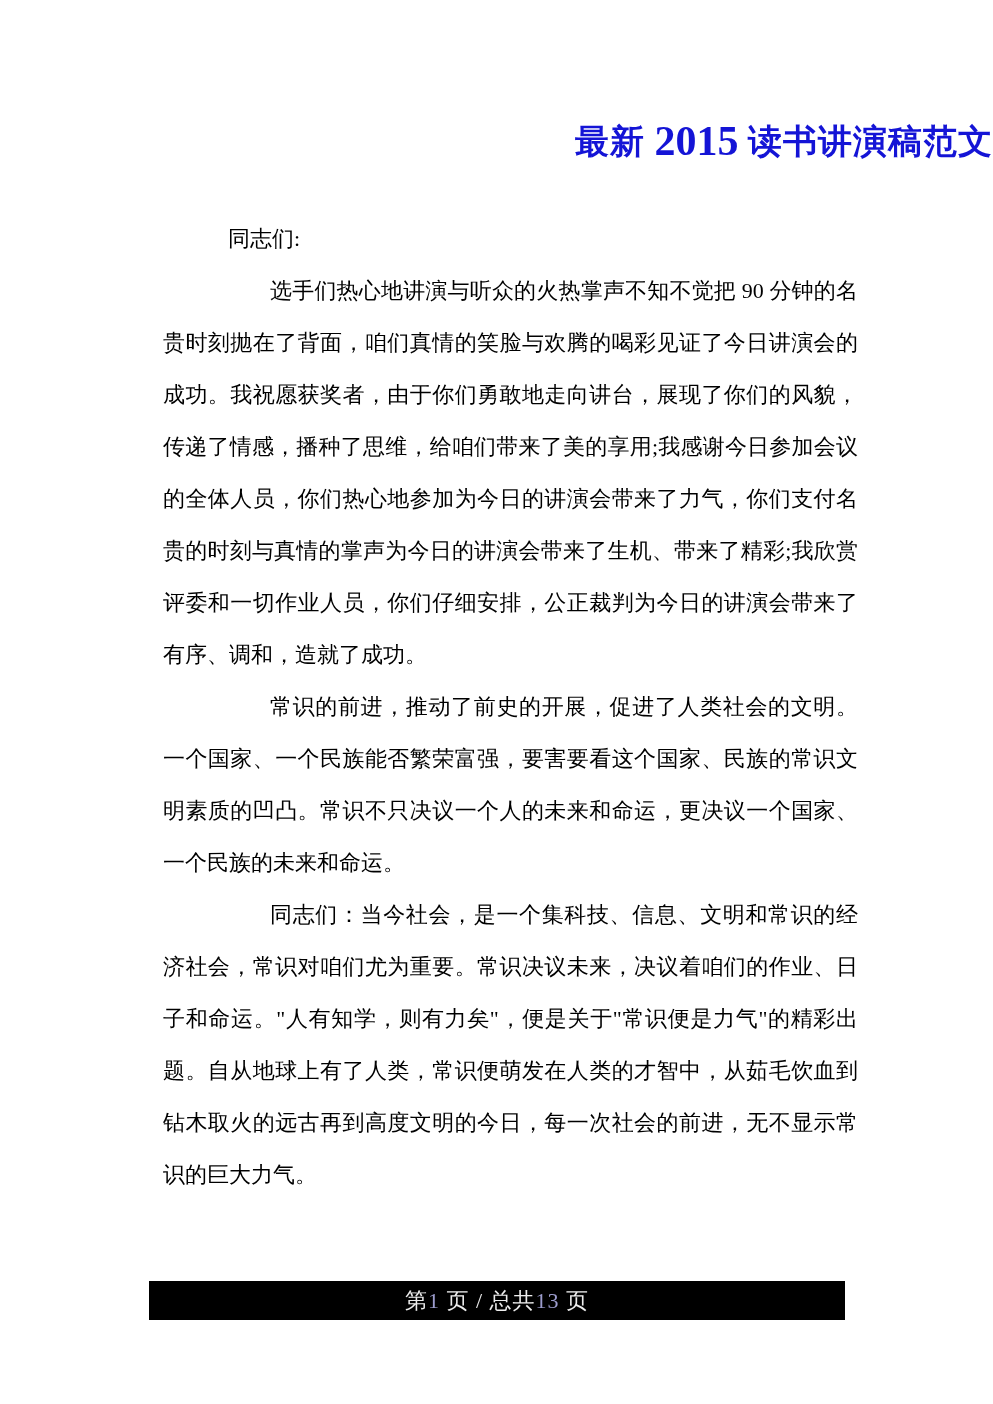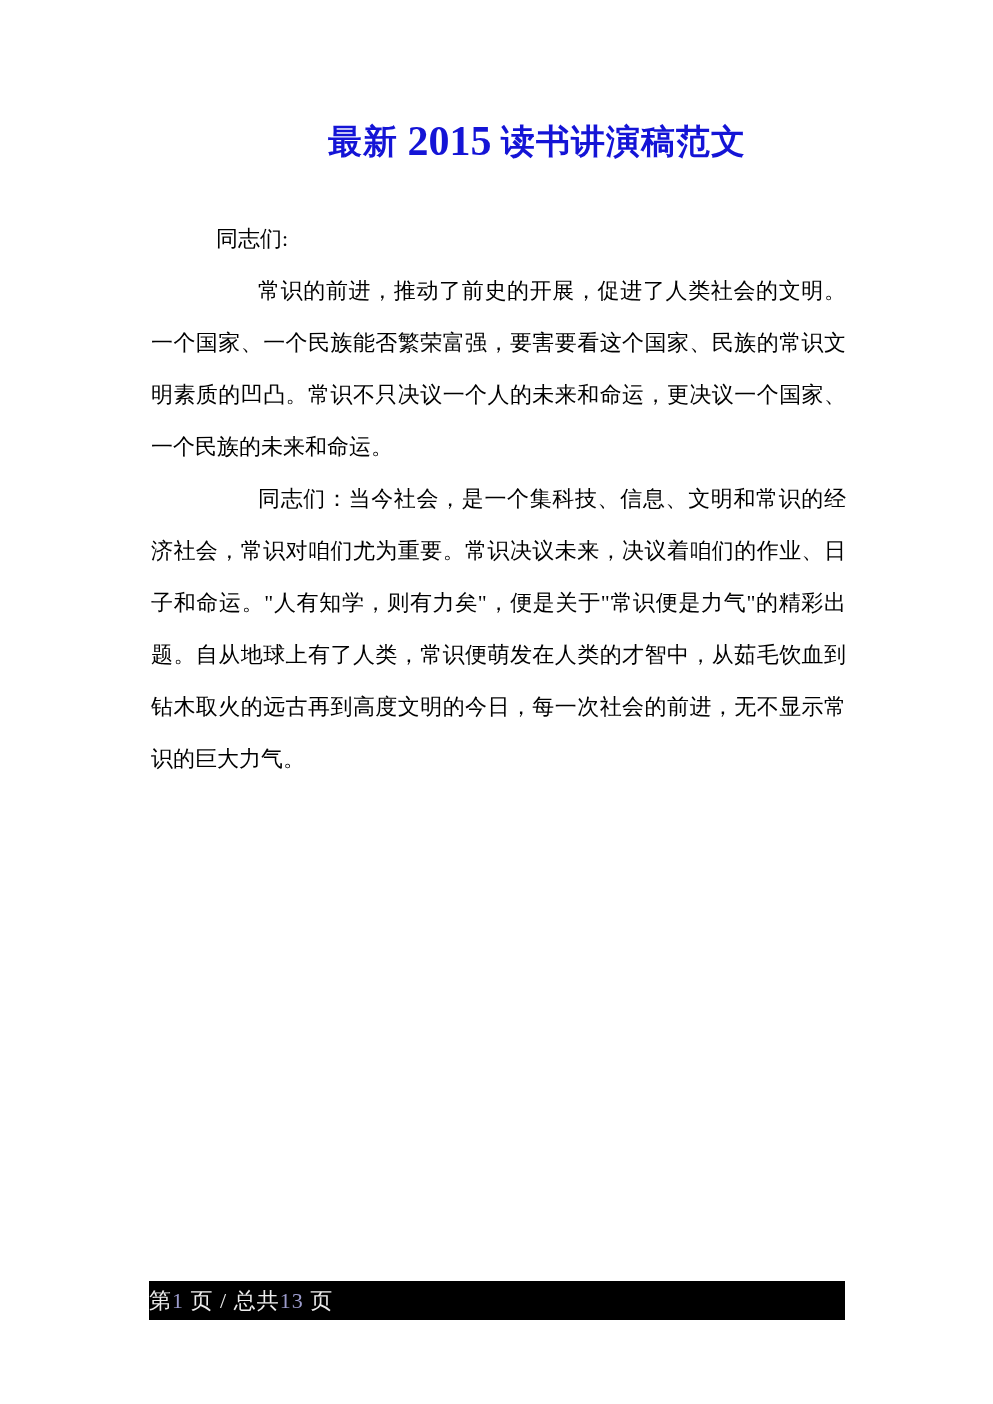--- a/index.html
+++ b/index.html
@@ -16,37 +16,37 @@
     font-family: "Liberation Serif", "DejaVu Serif", serif;
   }
   .title {
     position: absolute;
     top: 120px;
     left: 0;
     width: 100%;
     box-sizing: border-box;
     padding-left: 81px;
     margin: 0;
-    text-align: center;
+    text-align: right;
     font-size: 34px;
     line-height: 44px;
     font-weight: bold;
     color: #1414d6;
     letter-spacing: 1px;
     white-space: nowrap;
   }
   .title .digits {
     font-size: 42px;
     line-height: 0;
     vertical-align: -2px;
     letter-spacing: 0;
   }
   .content {
     position: absolute;
-    left: 151px;
+    left: 163px;
     top: 213px;
     width: 695px;
     font-size: 22px;
     line-height: 52px;
     color: #000000;
     text-align: justify;
     font-family: Liberation Serif, serif;
   }
   .content p {
     margin: 0;
@@ -57,32 +57,34 @@
   .footer-bar {
     position: absolute;
     left: 149px;
     top: 1281px;
     width: 696px;
     height: 39px;
     background: #000000;
     color: #ededed;
     font-size: 22px;
     line-height: 39px;
+    text-align: center;
     letter-spacing: 1px;
   }
   .footer-bar .num { color: #9c9ccd; }
 </style>
 </head>
 <body>
 
 <div class="page">
 
   <h1 class="title"><span>最新 </span><span class="digits">2015</span><span> 读书讲演稿范文</span></h1>
 
   <div class="content">
     <p class="indent-sm">同志们:</p>
+    <p class="indent">选手们热心地讲演与听众的火热掌声不知不觉把 90 分钟的名贵时刻抛在了背面，咱们真情的笑脸与欢腾的喝彩见证了今日讲演会的成功。我祝愿获奖者，由于你们勇敢地走向讲台，展现了你们的风貌，传递了情感，播种了思维，给咱们带来了美的享用;我感谢今日参加会议的全体人员，你们热心地参加为今日的讲演会带来了力气，你们支付名贵的时刻与真情的掌声为今日的讲演会带来了生机、带来了精彩;我欣赏评委和一切作业人员，你们仔细安排，公正裁判为今日的讲演会带来了有序、调和，造就了成功。</p>
     <p class="indent">常识的前进，推动了前史的开展，促进了人类社会的文明。一个国家、一个民族能否繁荣富强，要害要看这个国家、民族的常识文明素质的凹凸。常识不只决议一个人的未来和命运，更决议一个国家、一个民族的未来和命运。</p>
     <p class="indent">同志们：当今社会，是一个集科技、信息、文明和常识的经济社会，常识对咱们尤为重要。常识决议未来，决议着咱们的作业、日子和命运。"人有知学，则有力矣"，便是关于"常识便是力气"的精彩出题。自从地球上有了人类，常识便萌发在人类的才智中，从茹毛饮血到钻木取火的远古再到高度文明的今日，每一次社会的前进，无不显示常识的巨大力气。</p>
   </div>
 
   <div class="footer-bar"><span>第</span><span class="num">1</span><span> 页 / </span><span>总共</span><span class="num">13</span><span> 页</span></div>
 
 </div>
 
 </body></html>

